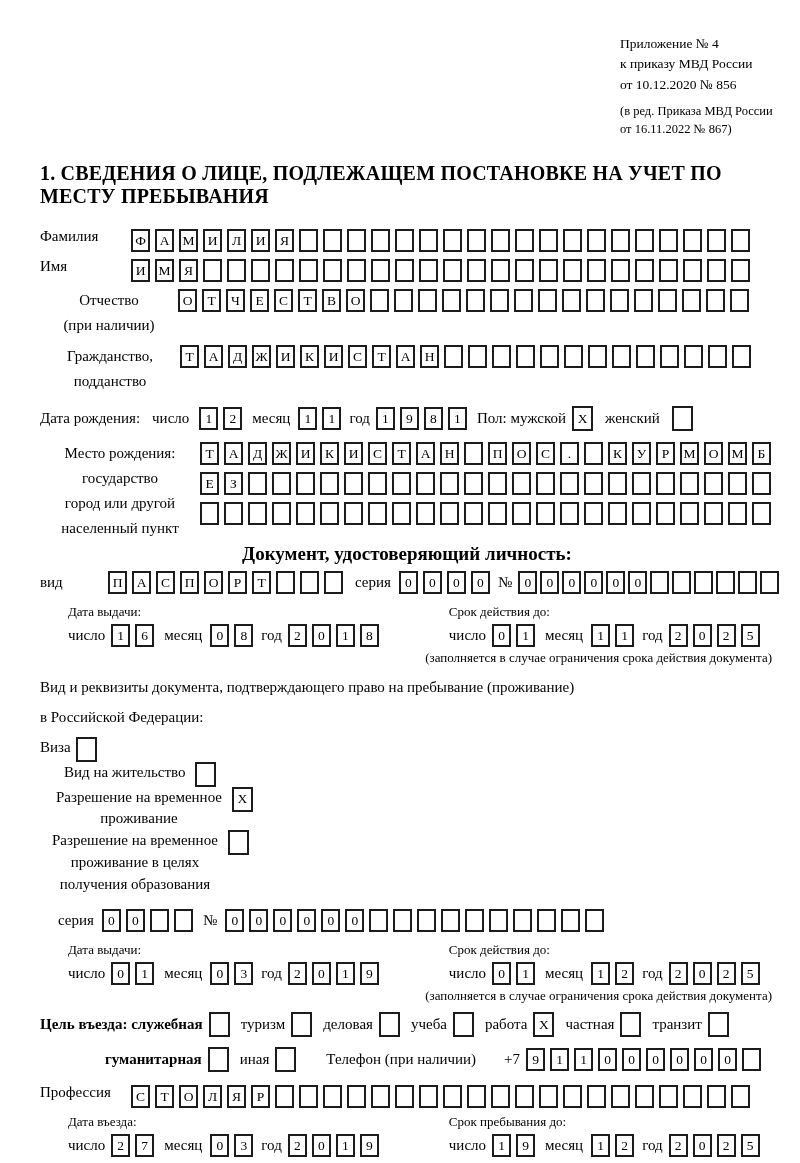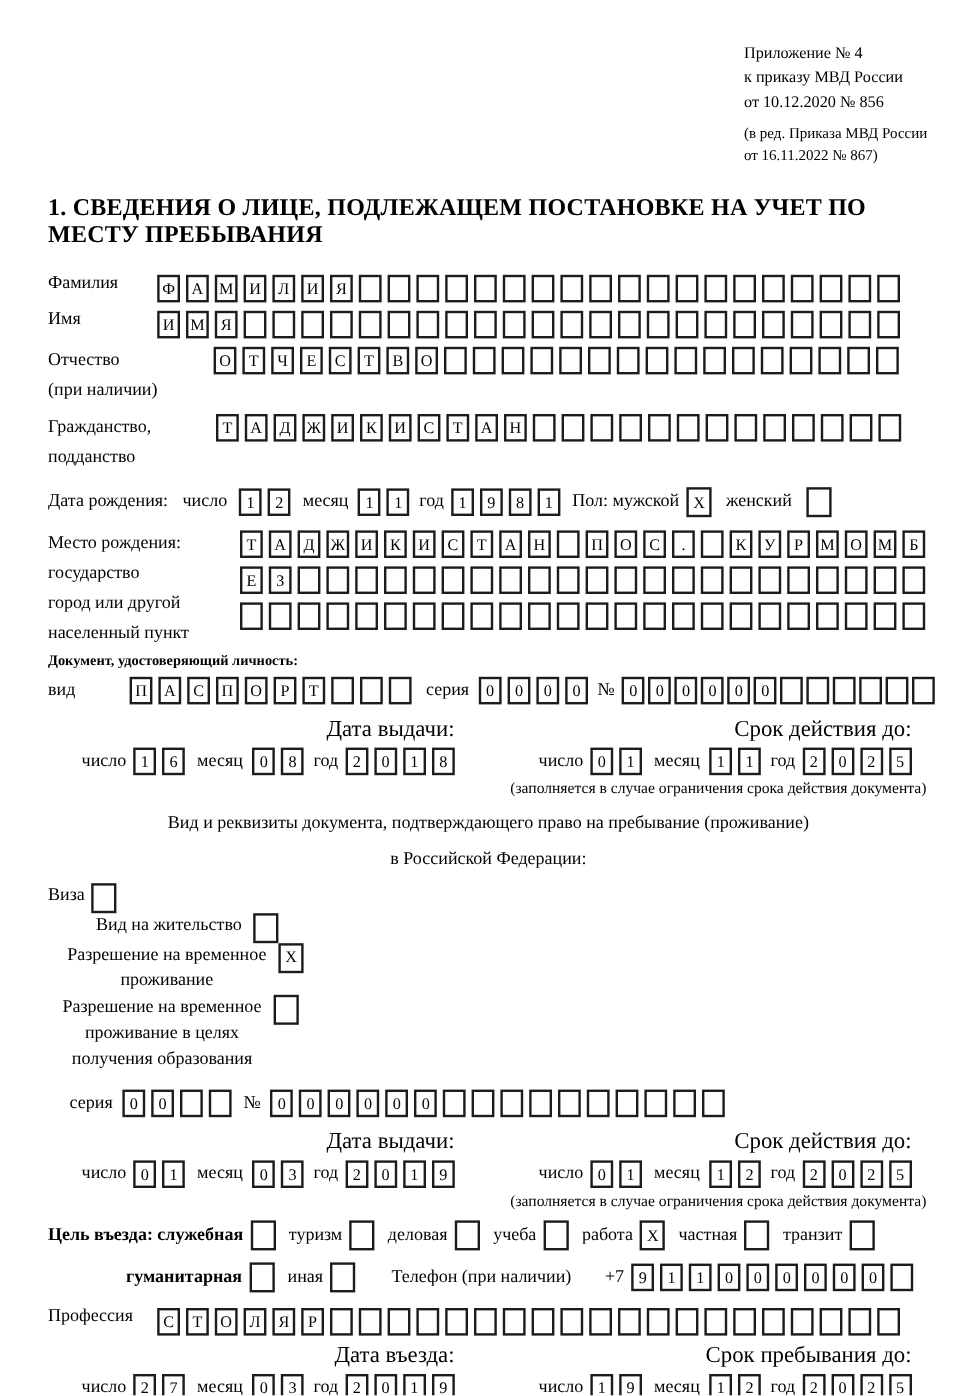--- a/index.html
+++ b/index.html
@@ -12,54 +12,54 @@
   
   .appendix{margin-left:580px;font-size:13.5px;line-height:1.5;}
   .appendix .rev{font-size:12.5px;line-height:1.45;}
   .appendix .rev-first{margin-top:7px;}
   .forma{ text-align:right;padding-right:32px;font-weight:bold;font-size:15.5px;margin-top:24px;letter-spacing:.3px;}
   .title{ text-align:center;font-weight:bold;font-size:15.5px;margin-top:18px;line-height:1.6;}
   .title-underline{display:inline-block;width:56px;height:12px;border-bottom:2px solid #3a3a3a;margin-left:10px;}
   .sec-heading{font-weight:bold;font-size:20px;margin-top:24px;margin-bottom:20px;letter-spacing:.2px;}
 
   .lbl{font-size:15px;flex:none;}
-  .ml-lbl{white-space:pre-line;line-height:25px;font-size:15px;flex:none;}
+  .ml-lbl{white-space:pre-line;line-height:25px;font-size:15px;flex:none;text-align:center;}
 
   .cells{display:flex;gap:5px;flex:none;}
   .cells.tight{gap:3px;}
   .cell{
     width:19px;height:23px;border:2px solid #1c1c1c;box-sizing:border-box;
     display:flex;align-items:center;justify-content:center;
     font-size:13.5px;flex:none;background:#fff;
   }
   .cbx .cell{width:21px;height:25px;}
   .cellcol{display:flex;flex-direction:column;gap:6px;}
 
   .frow{display:flex;align-items:flex-start;margin-bottom:6px;}
   .frow .cells{margin-top:1px;}
   .w91{width:91px;flex:none;}
   .w138{width:138px;flex:none;}
   .w140{width:140px;flex:none;}
   .w160{width:160px;flex:none;}
   .w68{width:68px;flex:none;}
 
-  .center-bold{ font-weight:bold;font-size:12px;margin:0 0 6px 0;}
+  .center-bold{ text-align:center;font-weight:bold;font-size:19px;margin:0 0 6px 0;}
 
   .inline-row{display:flex;align-items:center;}
   .gap6{margin-left:6px;} .gap8{margin-left:8px;} .gap10{margin-left:10px;} .gap12{margin-left:12px;}
-  .gap16{margin-left:16px;} .gap24{margin-left:40px;}
+  .gap16{margin-left:16px;} .gap24{margin-left:24px;}
 
   .dates{display:flex;align-items:flex-start;margin-top:10px;}
   .dgroup{flex:none;}
   .dgroup.right{margin-left:70px;}
-  .dhead{text-align:right;font-size:19px;margin-bottom:4px;}
+  .dhead{text-align:left;font-size:13px;margin-bottom:4px;}
   .dline{display:flex;align-items:center;margin-left:0;}
   .note-right{text-align:right;font-size:13px;margin-top:3px;margin-bottom:8px;padding-right:2px;}
 
-  .intro{font-size:15px;line-height:1.75;margin-top:4px;text-align:center;}
+  .intro{font-size:15px;line-height:1.75;margin-top:4px;}
 
   .opt-row{display:flex;align-items:flex-start;margin-top:6px;flex-direction:column;}
   .opt{display:flex;align-items:flex-start;flex:none;}
   .opt .olbl{font-size:15px;line-height:1.45;}
   .opt .olbl.centered{text-align:center;white-space:pre-line;}
   .opt .cells{margin-left:10px;margin-top:0;}
 
   .purpose-row{display:flex;align-items:center;margin-top:12px;}
   .purpose-row .cells{margin-left:6px;}
   .purpose-row .lbl{margin-left:11px;}

